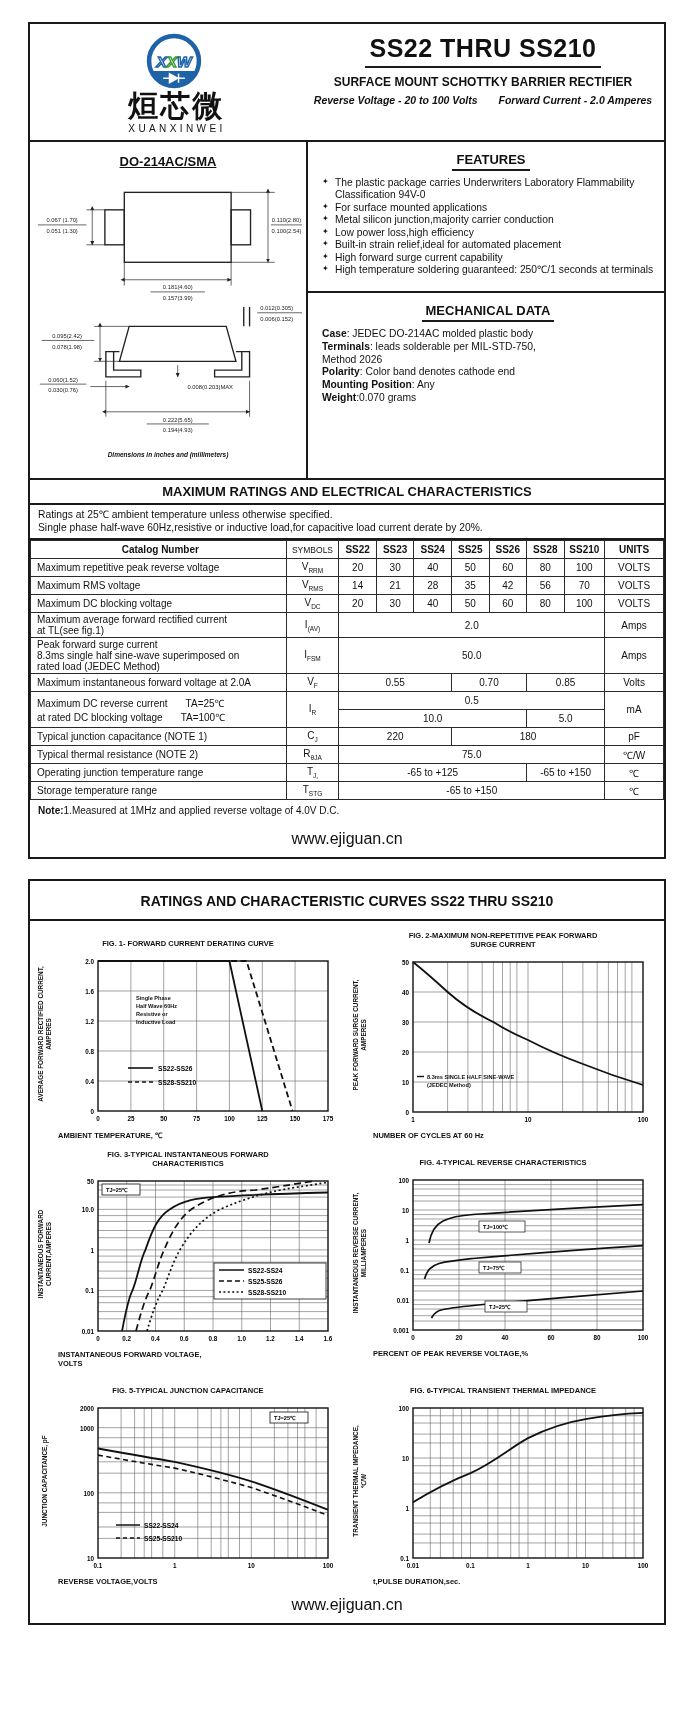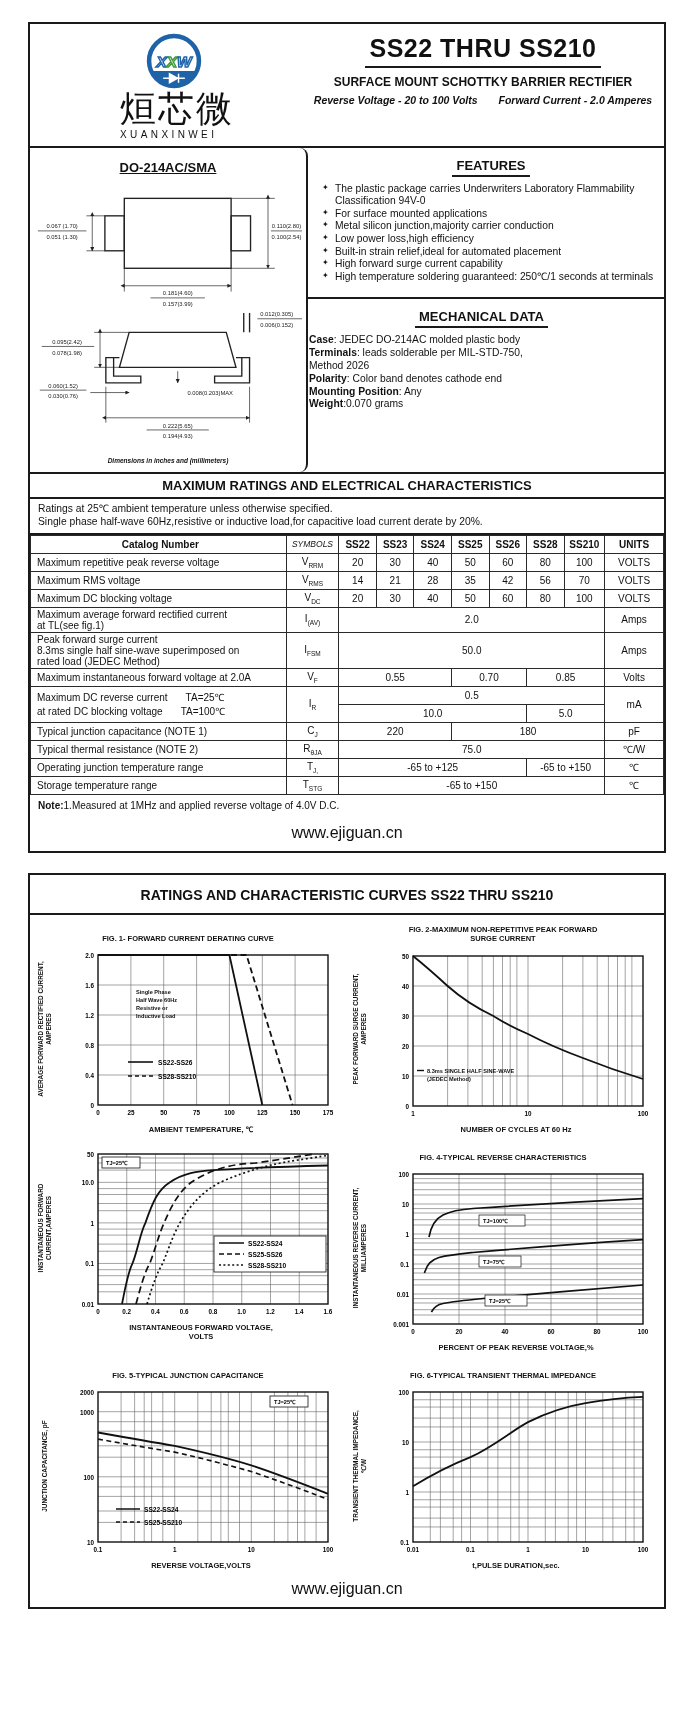--- a/index.html
+++ b/index.html
@@ -14,59 +14,59 @@
     border: 2px solid #1a1a1a;
     background: #fff;
   }
   .page1 { margin-top: 22px; }
   .page2 { margin-top: 20px; }
 
   
   .hdr { display: flex; border-bottom: 2px solid #1a1a1a; padding: 8px 6px 6px 10px; }
   .logo-wrap { display:flex; align-items:center; width: 268px; flex-direction: column; }
   .logo-txt { margin-left: 6px; }
-  .logo-cn { font-size: 36px; font-weight: normal; letter-spacing: 2px; line-height: 1.05; }
+  .logo-cn { font-size: 30px; font-weight: bold; letter-spacing: 2px; line-height: 1.05; }
   .logo-en { font-size: 10px; letter-spacing: 3.4px; margin-top: 1px; }
   .titleblock { flex: 1; text-align: center; padding-top: 2px; }
   .doc-title { font-size: 25px; font-weight: bold; letter-spacing: 0.5px; }
   .title-rule { width: 236px; height: 2px; background:#1a1a1a; margin: 3px auto 7px auto; }
   .doc-subtitle { font-size: 12px; font-weight: bold; }
   .doc-tagline { font-size: 10.5px; font-style: italic; font-weight: bold; margin-top: 5px; }
   .doc-tagline span + span { margin-left: 18px; }
 
   
   .cols { display: flex; }
-  .leftcol { width: 278px; border-right: 2px solid #1a1a1a; padding: 8px 2px 4px 2px; border-radius: 8px; }
+  .leftcol { width: 278px; border-right: 2px solid #1a1a1a; padding: 8px 2px 16px 2px; }
   .pkg-name { text-align:center; font-size: 13px; font-weight: bold; text-decoration: underline; margin: 4px 0 2px 0; }
   .pkg-caption { font-size: 6.5px; font-style: italic; font-weight: bold; text-align:center; margin: 8px 0 4px 0; }
   .rightcol { flex: 1; }
   .features { border-bottom: 2px solid #1a1a1a; padding: 10px 4px 14px 14px; }
   .sec-head { text-align:center; font-size: 13px; font-weight: bold; margin-bottom: 10px; display:block; }
   .sec-head span { border-bottom: 2px solid #1a1a1a; padding: 0 4px 2px 4px; }
   .feat-list { list-style: none; font-size: 10.3px; line-height: 1.22; }
   .feat-list li { padding-left: 13px; position: relative; }
   .feat-list li::before { content: "✦"; position:absolute; left:0; top:0; font-size: 8px; }
-  .mech { padding: 10px 10px 10px 1px; }
+  .mech { padding: 10px 10px 10px 14px; }
   .mech-line { font-size: 10.3px; line-height: 1.25; }
   .mech-line b { font-weight: bold; }
 
   
   .banner { border-top: 0; border-bottom: 2px solid #1a1a1a; text-align:center;
             font-size: 13px; font-weight: bold; padding: 4px 0; }
   .conds { border-bottom: 2px solid #1a1a1a; font-size: 10.3px; padding: 3px 0 4px 8px; line-height: 1.3; }
 
   
   table.ratings { border-collapse: collapse; width: 100%; table-layout: fixed; }
   table.ratings td {
     border: 1px solid #2a2a2a; font-size: 10px; text-align: center;
     padding: 1px 2px; height: 18px; overflow: hidden;
   }
   table.ratings td.lbl { text-align: left; padding-left: 6px; }
   table.ratings .head { font-weight: bold; }
-  table.ratings .head-i { font-style: italic; font-size: 8.5px; }
+  table.ratings .head-i { font-size: 8.5px; }
   td.sym sub, td.sym span.mainsym { font-weight: normal; }
   td.sym sub { font-size: 6.5px; }
   .cond-gap { display:inline-block; width: 18px; }
   .notes { font-size: 10px; padding: 4px 0 2px 8px; line-height: 1.35; }
   .notes .n2 { padding-left: 30px; }
   .p1-footer, .p2-footer { text-align: center; font-size: 16px; padding: 10px 0 9px 0; }
 
   
   .banner2 { text-align:center; font-size: 14px; font-weight:bold; padding: 12px 0 10px 0;
              border-bottom: 2px solid #1a1a1a; }
@@ -74,21 +74,21 @@
   .fig { width: 312px; }
   .fig-title { text-align:center; font-size: 7.5px; font-weight: bold; white-space: pre-line;
                line-height: 1.25; margin-bottom: 2px; min-height: 18px; display:flex;
                flex-direction:column; justify-content:flex-end; }
   .fig-body { display:flex; align-items: stretch; }
   .ylab { width: 26px; position: relative; }
   .ylab > span { position:absolute; left:50%; top:47%;
      transform: translate(-50%,-50%) rotate(-90deg);
      width: 172px; text-align:center; font-size: 6.4px; font-weight:bold;
      white-space: pre-line; line-height: 1.3; }
-  .xlab { text-align:center; font-size: 7.5px; font-weight:bold; margin: 1px 0 0 26px; white-space: pre-line; }
+  .xlab { font-size: 7.5px; font-weight:bold; margin: 1px 0 0 26px; white-space: pre-line; }
   svg text { font-family: "Liberation Sans", sans-serif; }
   .tick { font-size: 6.3px; font-weight: bold; }
   .ann  { font-size: 5.6px; font-weight: bold; }
   .lgd  { font-size: 6.6px; font-weight: bold; }
   .dimtxt { font-size: 6px; }
 </style>
 </head>
 <body>
 
 <div class="page page1">
@@ -449,20 +449,22 @@
             <text x="36" y="103">20</text>
             <text x="36" y="133">10</text>
             <text x="36" y="163">0</text>
           </g>
         </svg>
       </div>
       <div class="xlab">NUMBER OF CYCLES AT 60 Hz</div>
     </div>
 
     <div class="fig">
+      <div class="fig-title">FIG. 3-TYPICAL INSTANTANEOUS FORWARD
+CHARACTERISTICS</div>
       <div class="fig-body">
         <div class="ylab">
             <span>INSTANTANEOUS FORWARD
 CURRENT,AMPERES</span>
           </div>
         <svg width="284" height="178" viewBox="0 0 284 178">
           <path stroke="#666" stroke-width="0.6" fill="none" d="M68.75 10V160M97.5 10V160M126.25 10V160M155 10V160M183.75 10V160M212.5 10V160M241.25 10V160M40 119.45H270M40 78.9H270M40 38.35H270M40 147.8H270M40 140.6H270M40 131.7H270M40 125.7H270M40 107.2H270M40 100.1H270M40 91.1H270M40 85.1H270M40 66.7H270M40 59.5H270M40 50.5H270M40 44.6H270M40 26.1H270M40 19H270M40 14H270"></path>
           <rect x="40" y="10" width="230" height="150" fill="none" stroke="#111" stroke-width="1.4"></rect>
           <path d="M64 160 C68 140 70 128 74.5 119.4 C80 105 82 90 87.4 78.9 C95 57 100 46 111.9 38.3 C125 29 140 27 155 26.1 C190 23.5 230 22.5 270 21.5" fill="none" stroke="#111" stroke-width="1.8"></path>
           <path d="M78 160 C84 138 87 128 91.8 119.4 C98 103 101 90 106.1 78.9 C115 58 122 47 133.4 38.3 C155 24 175 20 198 19 C225 15 244 12 256 10" fill="none" stroke="#111" stroke-width="1.7" stroke-dasharray="7 4"></path>

